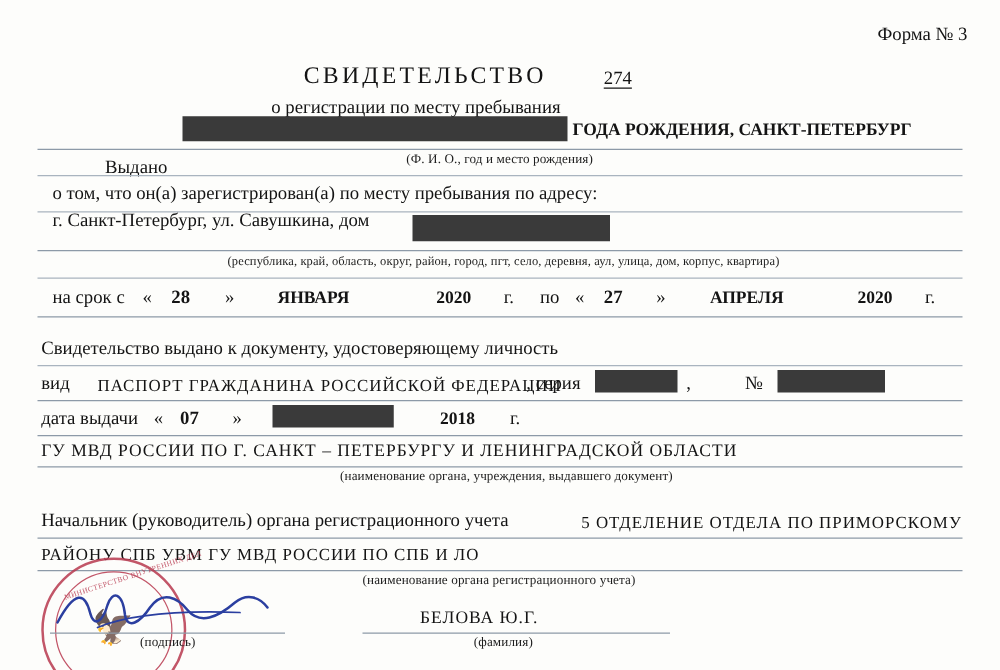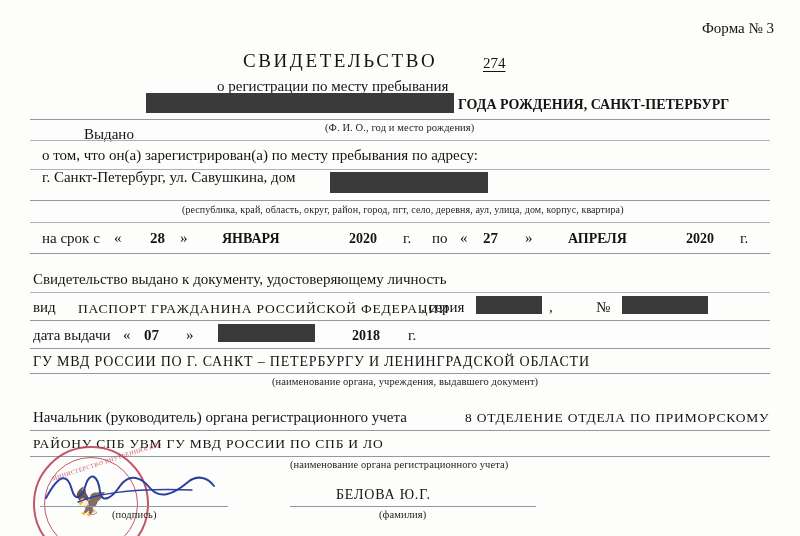--- a/index.html
+++ b/index.html
@@ -138,21 +138,21 @@
 
   <div class="txt" style="left:42px; top:169px;">г. Санкт-Петербург, ул. Савушкина, дом</div>
   <div class="redact" style="left:330px; top:172px; width:158px; height:21px;"></div>
   <div class="rule" style="left:30px; top:200px; width:740px;"></div>
 
   <div class="caption" style="left:182px; top:204px; font-size:10px;">(республика, край, область, округ, район, город, пгт, село, деревня, аул, улица, дом, корпус, квартира)</div>
   <div class="rule thin" style="left:30px; top:222px; width:740px;"></div>
 
   <div class="txt" style="left:42px; top:230px;">на срок с</div>
   <div class="txt" style="left:114px; top:230px;">«</div>
-  <div class="txt bold" style="left:137px; top:230px;margin-left:13px;">28</div>
+  <div class="txt bold" style="left:137px; top:230px;">28</div>
   <div class="txt" style="left:180px; top:230px;">»</div>
   <div class="txt bold" style="left:222px; top:231px; font-size:14px;">ЯНВАРЯ</div>
   <div class="txt bold" style="left:349px; top:231px; font-size:14px;">2020</div>
   <div class="txt" style="left:403px; top:230px;">г.</div>
   <div class="txt" style="left:432px; top:230px;">по</div>
   <div class="txt" style="left:460px; top:230px;">«</div>
   <div class="txt bold" style="left:483px; top:230px;">27</div>
   <div class="txt" style="left:525px; top:230px;">»</div>
   <div class="txt bold" style="left:568px; top:231px; font-size:14px;">АПРЕЛЯ</div>
   <div class="txt bold" style="left:686px; top:231px; font-size:14px;">2020</div>
@@ -178,21 +178,21 @@
   <div class="redact" style="left:218px; top:324px; width:97px; height:18px;"></div>
   <div class="txt bold" style="left:352px; top:328px; font-size:14px;">2018</div>
   <div class="txt" style="left:408px; top:327px;">г.</div>
   <div class="rule" style="left:30px; top:348px; width:740px;"></div>
 
   <div class="txt spaced" style="left:33px; top:354px; font-size:14px;">ГУ  МВД  РОССИИ  ПО  Г. САНКТ – ПЕТЕРБУРГУ  И  ЛЕНИНГРАДСКОЙ ОБЛАСТИ</div>
   <div class="rule" style="left:30px; top:373px; width:740px;"></div>
   <div class="caption" style="left:272px; top:376px;">(наименование органа, учреждения, выдавшего документ)</div>
 
   <div class="txt" style="left:33px; top:409px;">Начальник (руководитель) органа регистрационного учета</div>
-  <div class="txt spaced" style="left:465px; top:410px; font-size:13.5px;">8 ОТДЕЛЕНИЕ ОТДЕЛА  ПО ПРИМОРСКОМУ</div>
+  <div class="txt spaced" style="left:465px; top:410px; font-size:13.5px;">5 ОТДЕЛЕНИЕ ОТДЕЛА  ПО ПРИМОРСКОМУ</div>
   <div class="rule" style="left:30px; top:430px; width:740px;"></div>
 
   <div class="txt spaced" style="left:33px; top:436px; font-size:13.5px;">РАЙОНУ СПБ УВМ  ГУ  МВД  РОССИИ  ПО СПБ  И  ЛО</div>
   <div class="rule" style="left:30px; top:456px; width:740px;"></div>
   <div class="caption" style="left:290px; top:459px;">(наименование органа регистрационного учета)</div>
 
   <div id="stamp">
     <div class="stamp-text" style="left:14px; top:10px; transform:rotate(-18deg);">МИНИСТЕРСТВО ВНУТРЕННИХ ДЕЛ</div>
     <div id="stamp-eagle">🦅</div>
 

